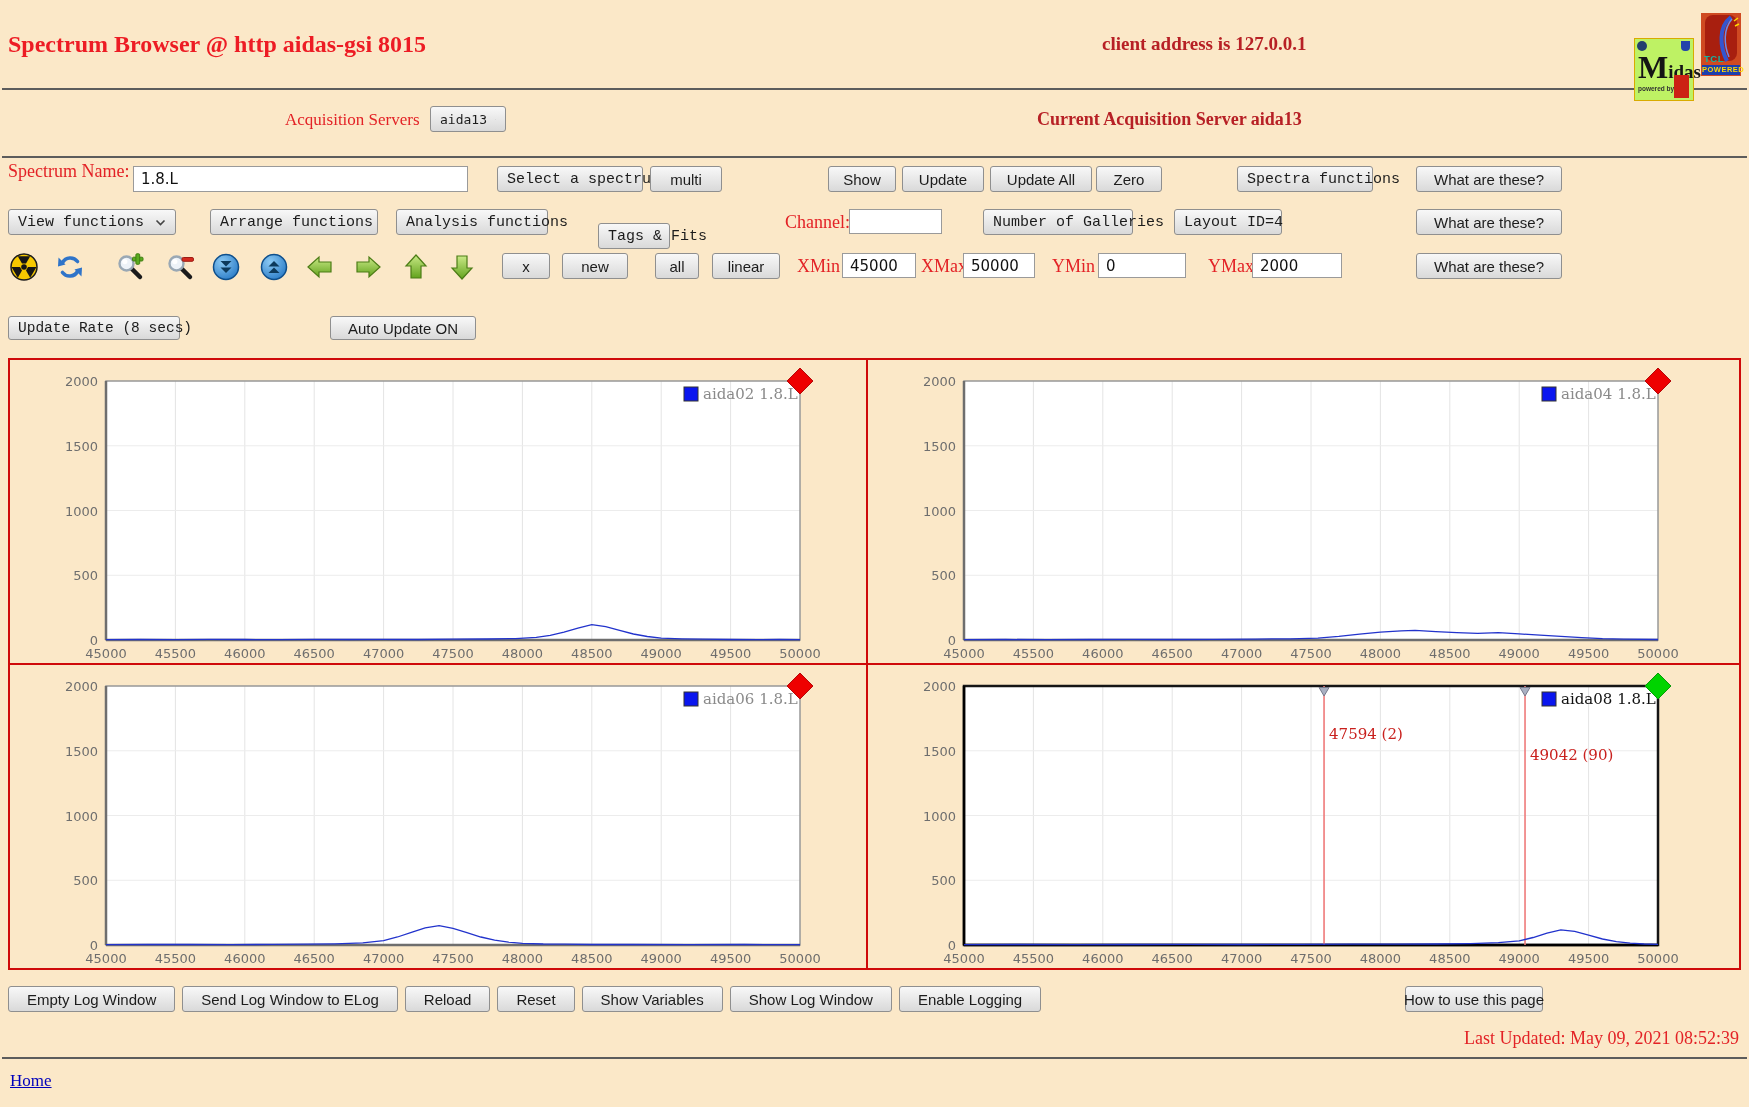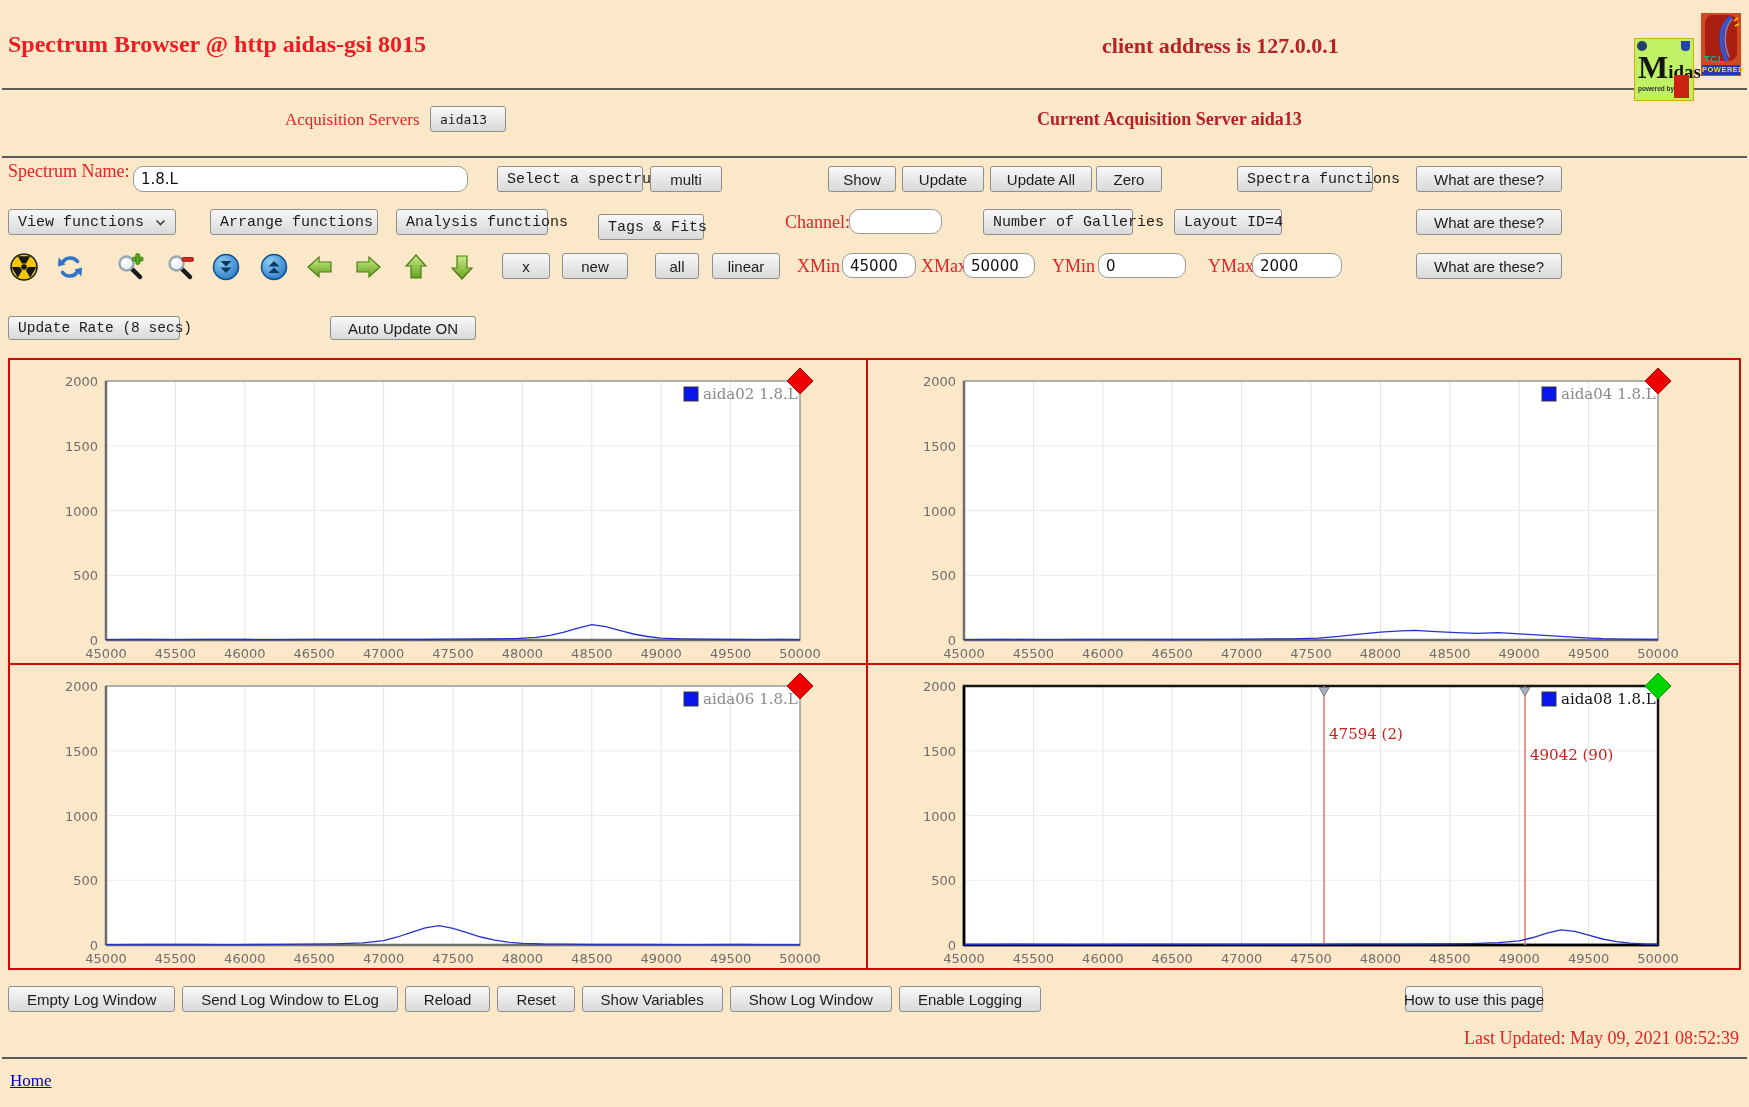--- a/index.html
+++ b/index.html
@@ -16,28 +16,28 @@
     position:absolute;display:flex;align-items:center;justify-content:center;
     box-sizing:border-box;height:26px;padding:0 10px;
     background:linear-gradient(#f8f8f8,#d9d9d9);
     border:1px solid #8f8f8f;border-radius:3px;
     font-size:15px;color:#1c1c1c;cursor:pointer;white-space:nowrap;
     font-family:"Liberation Sans",sans-serif;
   }
   .sel{justify-content:space-between;gap:8px;padding:0 9px;font-family:Liberation Mono, monospace;}
   .inp{
     position:absolute;box-sizing:border-box;height:26px;background:#fff;
-    border:1px solid #9a9a9a;border-radius:10px;font-size:15px;padding:0 7px;
+    border:1px solid #9a9a9a;border-radius:0;font-size:15px;padding:0 7px;
     font-family:"DejaVu Sans",sans-serif;color:#111;
   }
   .icon{position:absolute;width:28px;height:28px;top:9px;cursor:pointer;}
   
   .header{height:88px;position:relative;}
   .title{position:absolute;left:8px;top:31px;font-family:"Liberation Serif",serif;font-weight:bold;font-size:24px;color:#ed1c24;}
-  .client{position:absolute;left:1102px;top:33px;font-family:"Liberation Serif",serif;font-weight:bold;font-size:22px;color:#b72025;}
+  .client{position:absolute;left:1102px;top:33px;font-family:"Liberation Serif",serif;font-weight:bold;font-size:19px;color:#b72025;}
   .logos{position:absolute;right:8px;top:13px;display:flex;gap:7px;}
   .midas{width:60px;height:63px;background:#bef264;position:relative;box-shadow:0 0 0 1px #d8ab00 inset;margin-top:25px;}
   .midas .mtext{position:absolute;left:4px;top:14px;display:block;font-family:"Liberation Serif",serif;font-weight:bold;font-size:19px;color:#151515;line-height:30px;}
   .midas .mtext::first-letter{font-size:32px;}
   .midas .morb{position:absolute;left:3px;top:3px;width:10px;height:10px;border-radius:50%;background:#22406e;}
   .midas .mshield{position:absolute;right:4px;top:3px;width:9px;height:10px;background:#2244aa;border-radius:0 0 4px 4px;}
   .midas .mpow{position:absolute;left:4px;bottom:9px;font-size:6.5px;font-weight:bold;color:#333;}
   .midas .mfbox{position:absolute;right:5px;bottom:3px;width:15px;height:23px;background:#cc2214;}
   .tcl{width:40px;height:63px;background:#cf4a22;position:relative;}
   .tcl .blob{position:absolute;left:4px;top:2px;right:4px;height:46px;background:#a81f0f;border-radius:8px;}
@@ -152,21 +152,21 @@
     <svg width="11" height="7" viewBox="0 0 11 7">
         <path d="M1.5,1.5 L5.5,5.5 L9.5,1.5" stroke="#444" stroke-width="1.6" fill="none"></path>
       </svg>
   </div>
   <div class="btn sel" style="left:396px;top:7px;width:152px">
     <span>Analysis functions</span>
     <svg width="11" height="7" viewBox="0 0 11 7">
         <path d="M1.5,1.5 L5.5,5.5 L9.5,1.5" stroke="#444" stroke-width="1.6" fill="none"></path>
       </svg>
   </div>
-  <div class="btn sel" style="left:598px;top:12px;width:106px">
+  <div class="btn sel" style="left:598px;top:21px;width:72px">
     <span>Tags &amp; Fits</span>
     <svg width="11" height="7" viewBox="0 0 11 7">
         <path d="M1.5,1.5 L5.5,5.5 L9.5,1.5" stroke="#444" stroke-width="1.6" fill="none"></path>
       </svg>
   </div>
   <span class="rlab" style="left:785px;top:10px">Channel:</span>
   <input class="inp" style="left: 849px; top: 7px; width: 93px; height: 25px;" value="">
   <div class="btn sel" style="left:983px;top:7px;width:150px">
     <span>Number of Galleries</span>
     <svg width="11" height="7" viewBox="0 0 11 7">

